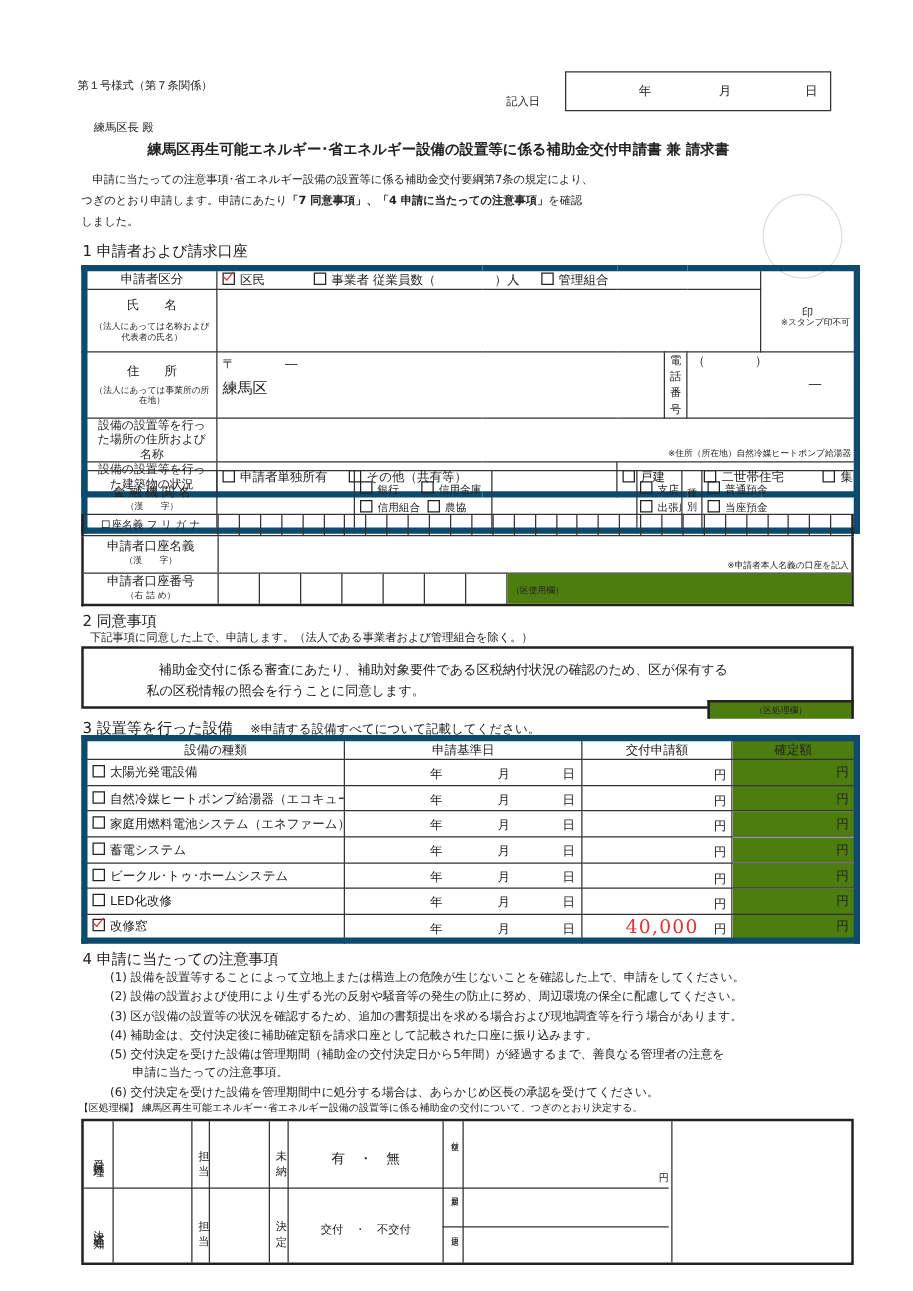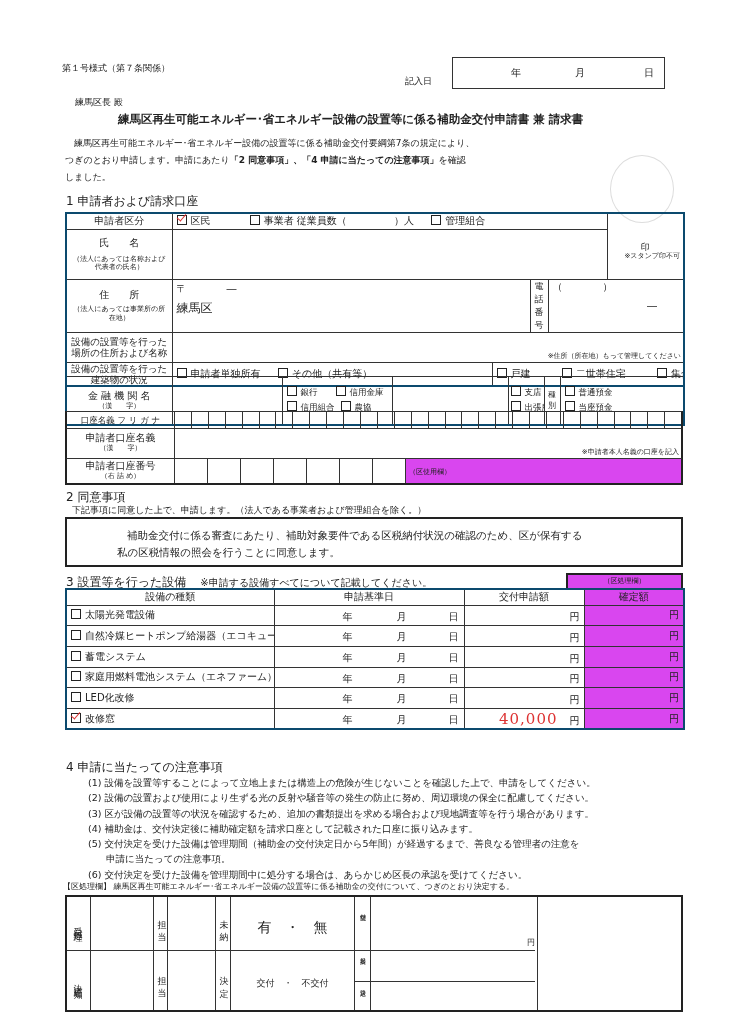--- a/index.html
+++ b/index.html
@@ -3,48 +3,48 @@
 <meta charset="utf-8">
 <style>
   html, body { margin:0; padding:0; background:#fff; }
   body { width:730px; height:1033px; position:relative; overflow:hidden;
          font-family:"DejaVu Sans", "Liberation Sans", sans-serif; color:#222; }
   .abs { position:absolute; }
   .small { font-size:9px; }
   .xs { font-size:7px; }
   .tbl { position:absolute; border-collapse:collapse; table-layout:fixed; }
   .tbl td { border:1px solid #333; padding:0 4px; font-size:10px; vertical-align:middle; overflow:hidden; white-space:nowrap; }
-  .tbl { border:2px solid #0c4a6e; }
+  .tbl { border:5px solid #0c4a6e; }
   .lbl { text-align:center; line-height:1.2; }
   .cb { display:inline-block; width:8px; height:8px; border:1.5px solid #222; vertical-align:-1px; margin-right:4px; position:relative; }
   .cb.checked::after { content:""; position:absolute; left:1px; top:-4px; width:4px; height:8px; border-right:1.5px solid #d33; border-bottom:1.5px solid #d33; transform:rotate(40deg); }
-  .gray { background:#d946ef; }
+  .gray { background:#4d7c0f; }
   .sec { font-size:12px; }
   .note { font-size:7px; position:absolute; right:2px; bottom:1px; }
   .right { text-align:right; }
   .center { text-align:center; }
   .vert { writing-mode:vertical-rl; text-orientation:upright; font-size:9px; letter-spacing:2px; text-align:center; }
   .vert-sm { writing-mode:vertical-rl; text-orientation:upright; font-size:6px; }
   .red { color:#d33; font-family:"DejaVu Serif", serif; font-size:15px; letter-spacing:1px; }
 </style>
 </head>
 <body>
 
 <div class="abs small" style="left:62px;top:62px;">第１号様式（第７条関係）</div>
 <div class="abs small" style="left:405px;top:75px;">記入日</div>
 <div class="abs" style="left:452px;top:57px;width:211px;height:30px;border:1.5px solid #333;font-size:10px;">
   <span class="abs" style="left:58px;top:8px;">年</span>
   <span class="abs" style="left:122px;top:8px;">月</span>
   <span class="abs" style="left:191px;top:8px;">日</span>
 </div>
 <div class="abs small" style="left:75px;top:96px;">練馬区長 殿</div>
 <div class="abs" style="left:118px;top:112px;font-size:11.5px;font-weight:bold;">練馬区再生可能エネルギー･省エネルギー設備の設置等に係る補助金交付申請書 兼 請求書</div>
-<div class="abs small" style="left:74px;top:137px;">練馬区再生可能エネルギー･省エネルギー設備の設置等に係る補助金交付要綱第7条の規定により、</div>
+<div class="abs small" style="left:74px;top:137px;">申請に当たっての注意事項･省エネルギー設備の設置等に係る補助金交付要綱第7条の規定により、</div>
 <div class="abs small" style="left:65px;top:154px;">
-  <span>つぎのとおり申請します。申請にあたり</span><b>「2 同意事項」、「4 申請に当たっての注意事項」</b><span>を確認</span>
+  <span>つぎのとおり申請します。申請にあたり</span><b>「7 同意事項」、「4 申請に当たっての注意事項」</b><span>を確認</span>
 </div>
 <div class="abs small" style="left:65px;top:171px;">しました。</div>
 <div class="abs" style="left:610px;top:155px;width:62px;height:66px;border:1px solid #ddd;border-radius:50%;"></div>
 
 <div class="abs sec" style="left:66px;top:193px;">1 申請者および請求口座</div>
 
 <table class="tbl" style="left:65px;top:212px;width:618px;">
   <colgroup>
       <col style="width:106px">
       <col style="width:90px">
@@ -87,21 +87,21 @@
     </td>
     <td class="center" style="white-space:normal;font-size:9px;padding:0">電話番号</td>
     <td colspan="2" style="vertical-align:top">
       <div>（　　　　）</div>
       <div style="text-align:right;padding-right:22px;margin-top:6px">―</div>
     </td>
   </tr>
   <tr style="height:30px">
     <td class="lbl" style="white-space:normal;font-size:9.5px">設備の設置等を行った場所の住所および名称</td>
     <td colspan="7" style="position:relative">
-          <span class="note">※住所（所在地）もって管理してください</span>
+          <span class="note">※住所（所在地）自然冷媒ヒートポンプ給湯器</span>
         </td>
   </tr>
   <tr style="height:22px">
     <td class="lbl" style="white-space:normal;font-size:9.5px">設備の設置等を行った建築物の状況</td>
     <td colspan="3">
       <span><span class="cb"></span><span>申請者単独所有</span></span>
       <span style="margin-left:14px"><span class="cb"></span><span>その他（共有等）</span></span>
     </td>
     <td colspan="4">
       <span><span class="cb"></span><span>戸建</span></span>
@@ -210,21 +210,21 @@
 </div>
 
 <div class="abs sec" style="left:66px;top:489px;">2 同意事項</div>
 <div class="abs small" style="left:72px;top:504px;">下記事項に同意した上で、申請します。（法人である事業者および管理組合を除く。）</div>
 <div class="abs" style="left:65px;top:517px;width:618px;height:50px;border:2.5px solid #222;box-sizing:border-box;font-size:10.5px;">
   <div style="position:absolute;left:50px;top:27px">私の区税情報の照会を行うことに同意します。</div>
   <div style="position:absolute;left:60px;top:10px">補助金交付に係る審査にあたり、補助対象要件である区税納付状況の確認のため、区が保有する</div>
 </div>
 
 <div class="abs sec" style="left:66px;top:574px;"><span>3 設置等を行った設備</span><span style="font-size:10px;margin-left:14px">※申請する設備すべてについて記載してください。</span></div>
-<div class="abs gray center" style="left:566px;top:573px;width:117px;height:15px;border:2px solid #222;border-bottom:none;box-sizing:border-box;font-size:7px;line-height:13px">（区処理欄）</div>
+<div class="abs gray center" style="left:566px;top:560px;width:117px;height:15px;border:2px solid #222;border-bottom:none;box-sizing:border-box;font-size:7px;line-height:13px">（区処理欄）</div>
 
 <table class="tbl" style="left:65px;top:588px;width:618px;">
   <colgroup>
       <col style="width:208px">
       <col style="width:190px">
       <col style="width:120px">
       <col style="width:100px">
     </colgroup>
   <thead>
     <tr style="height:16px">
@@ -249,31 +249,41 @@
         <td><span class="cb"></span><span>自然冷媒ヒートポンプ給湯器（エコキュート）</span></td>
         <td style="position:relative">
           <span style="position:absolute;left:68px;top:4px">年</span>
           <span style="position:absolute;left:122px;top:4px">月</span>
           <span style="position:absolute;left:174px;top:4px">日</span>
         </td>
         <td class="right"><span class="red" style="margin-right:12px"></span><span>円</span></td>
         <td class="right gray"><span>円</span></td>
       </tr>
       <tr style="height: 20.7px;">
+        <td><span class="cb"></span><span>家庭用燃料電池システム（エネファーム）</span></td>
+        <td style="position:relative">
+          <span style="position:absolute;left:68px;top:4px">年</span>
+          <span style="position:absolute;left:122px;top:4px">月</span>
+          <span style="position:absolute;left:174px;top:4px">日</span>
+        </td>
+        <td class="right"><span class="red" style="margin-right:12px"></span><span>円</span></td>
+        <td class="right gray"><span>円</span></td>
+      </tr>
+      <tr style="height: 20.7px;">
         <td><span class="cb"></span><span>蓄電システム</span></td>
         <td style="position:relative">
           <span style="position:absolute;left:68px;top:4px">年</span>
           <span style="position:absolute;left:122px;top:4px">月</span>
           <span style="position:absolute;left:174px;top:4px">日</span>
         </td>
         <td class="right"><span class="red" style="margin-right:12px"></span><span>円</span></td>
         <td class="right gray"><span>円</span></td>
       </tr>
       <tr style="height: 20.7px;">
-        <td><span class="cb"></span><span>家庭用燃料電池システム（エネファーム）</span></td>
+        <td><span class="cb"></span><span>ビークル･トゥ･ホームシステム</span></td>
         <td style="position:relative">
           <span style="position:absolute;left:68px;top:4px">年</span>
           <span style="position:absolute;left:122px;top:4px">月</span>
           <span style="position:absolute;left:174px;top:4px">日</span>
         </td>
         <td class="right"><span class="red" style="margin-right:12px"></span><span>円</span></td>
         <td class="right gray"><span>円</span></td>
       </tr>
       <tr style="height: 20.7px;">
         <td><span class="cb"></span><span>LED化改修</span></td>
@@ -321,21 +331,21 @@
   <div class="abs" style="left:303px;top:0;bottom:0;border-left:1px solid #333"></div>
   <div class="abs" style="left:470px;top:0;bottom:0;border-left:1px solid #333"></div>
   <div class="abs" style="left:0;right:146px;top:53px;border-top:1px solid #333"></div>
   <div class="abs" style="left:287px;right:146px;top:84px;border-top:1px solid #333"></div>
 
   <div class="abs vert" style="left:4px;top:4px;height:46px">受付処理</div>
   <div class="abs" style="left:24px;top:0;width:62px;height:53px"></div>
   <div class="abs vert" style="left:88px;top:8px;height:40px;letter-spacing:12px">担当</div>
   <div class="abs" style="left:101px;top:0;width:47px;height:53px"></div>
   <div class="abs vert" style="left:150px;top:8px;height:40px;letter-spacing:12px">未納</div>
-  <div class="abs center" style="left:164px;top:22px;width:123px;font-size:14px">有　・　無</div>
+  <div class="abs center" style="left:164px;top:22px;width:123px;font-size:11px">有　・　無</div>
   <div class="abs vert-sm" style="left:291px;top:12px">交付額</div>
   <div class="abs" style="left:304px;top:0;width:166px;height:53px">
       <span class="abs" style="right:2px;bottom:2px;font-size:8px">円</span>
     </div>
 
   <div class="abs vert" style="left:4px;top:58px;height:52px">決定通知</div>
   <div class="abs" style="left:24px;top:54px;width:62px;height:60px"></div>
   <div class="abs vert" style="left:88px;top:62px;height:44px;letter-spacing:12px">担当</div>
   <div class="abs" style="left:101px;top:54px;width:47px;height:60px"></div>
   <div class="abs vert" style="left:150px;top:62px;height:44px;letter-spacing:12px">決定</div>

